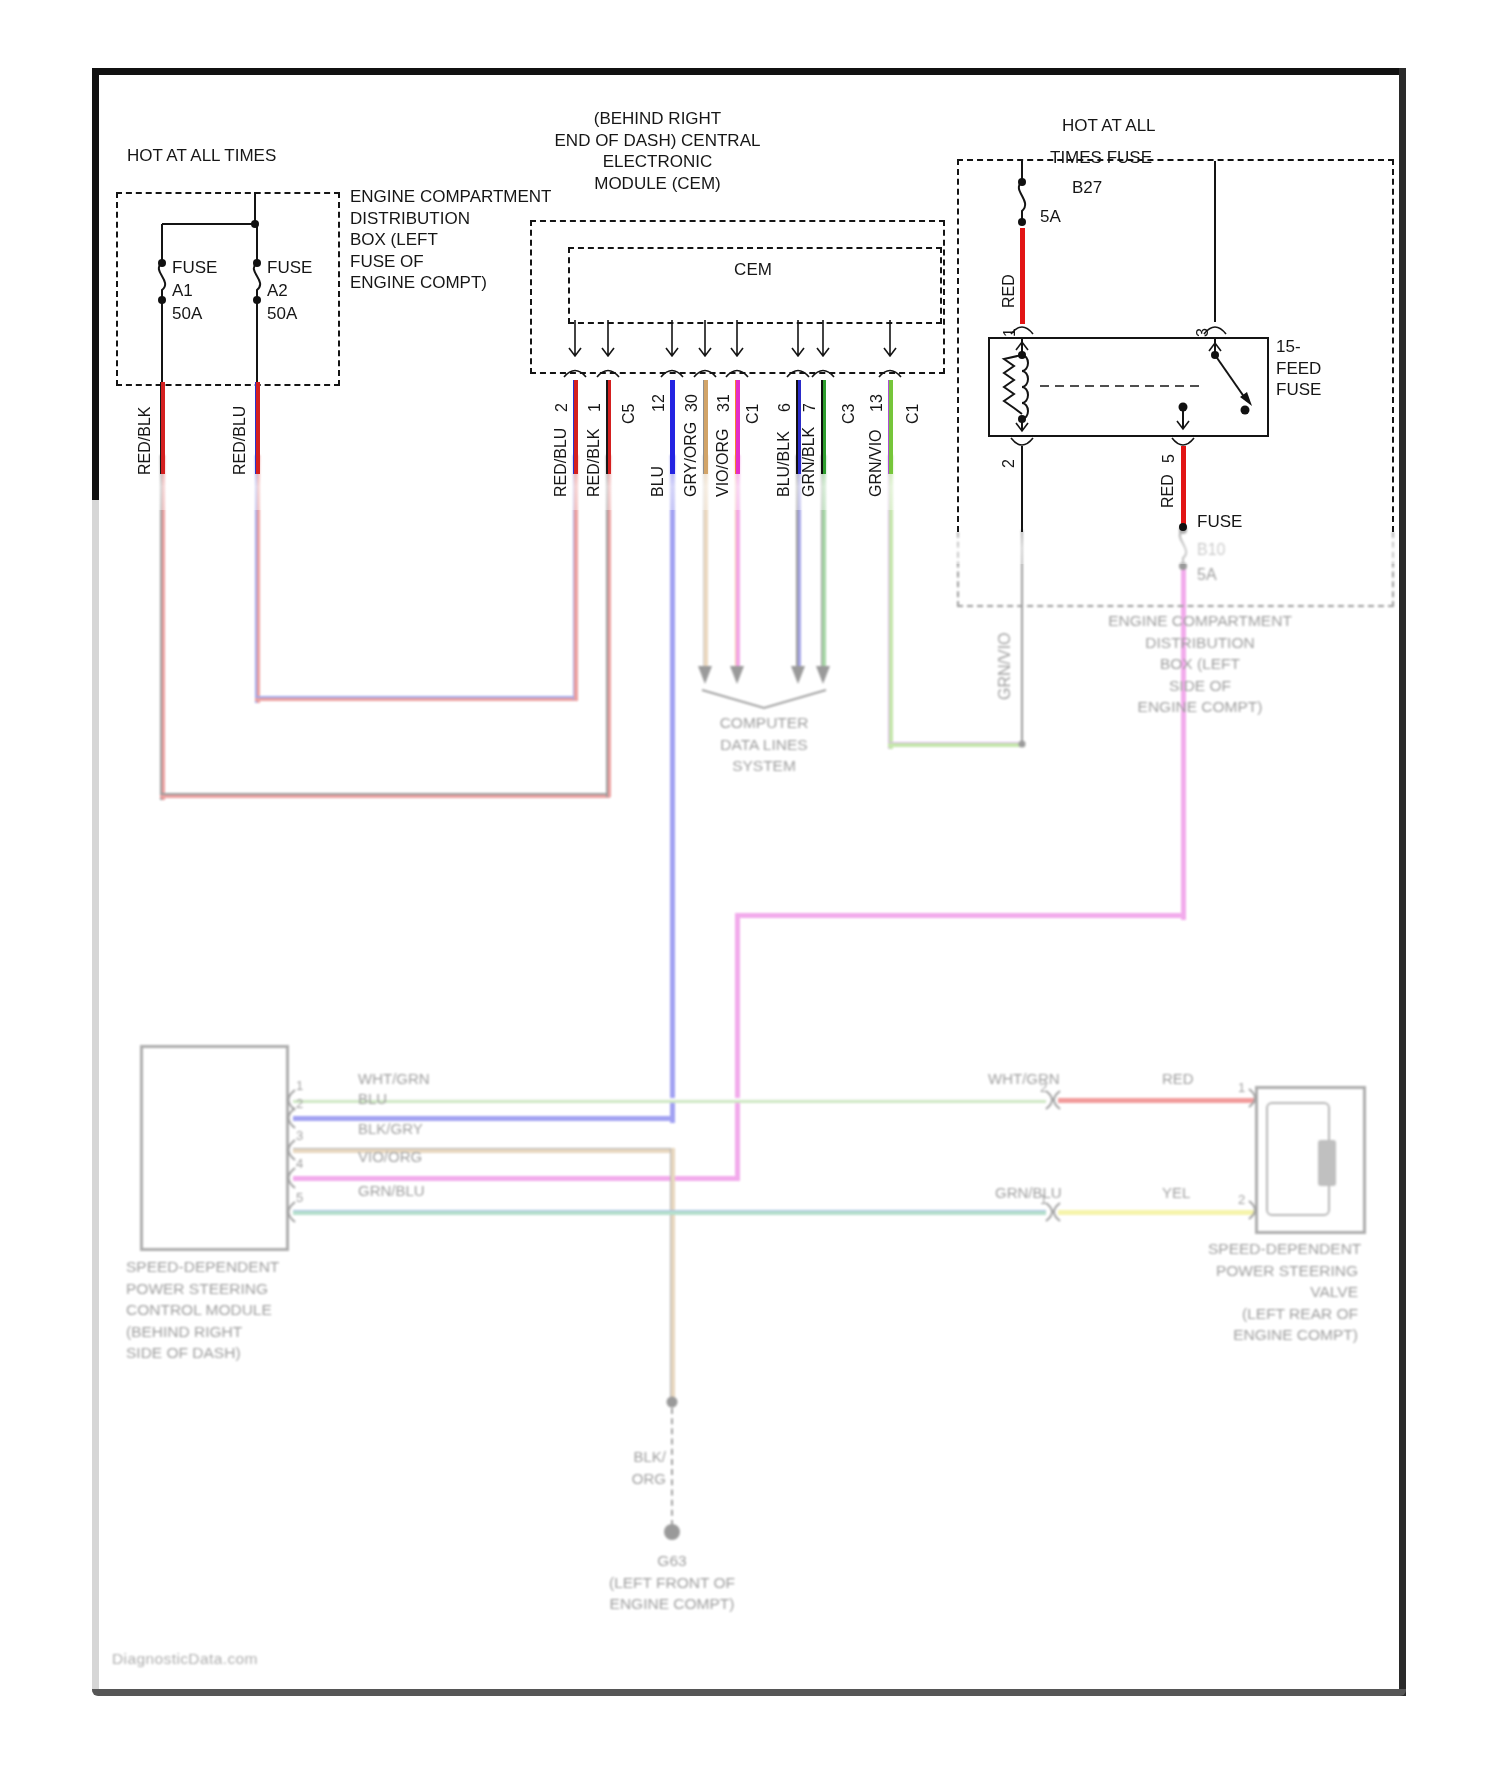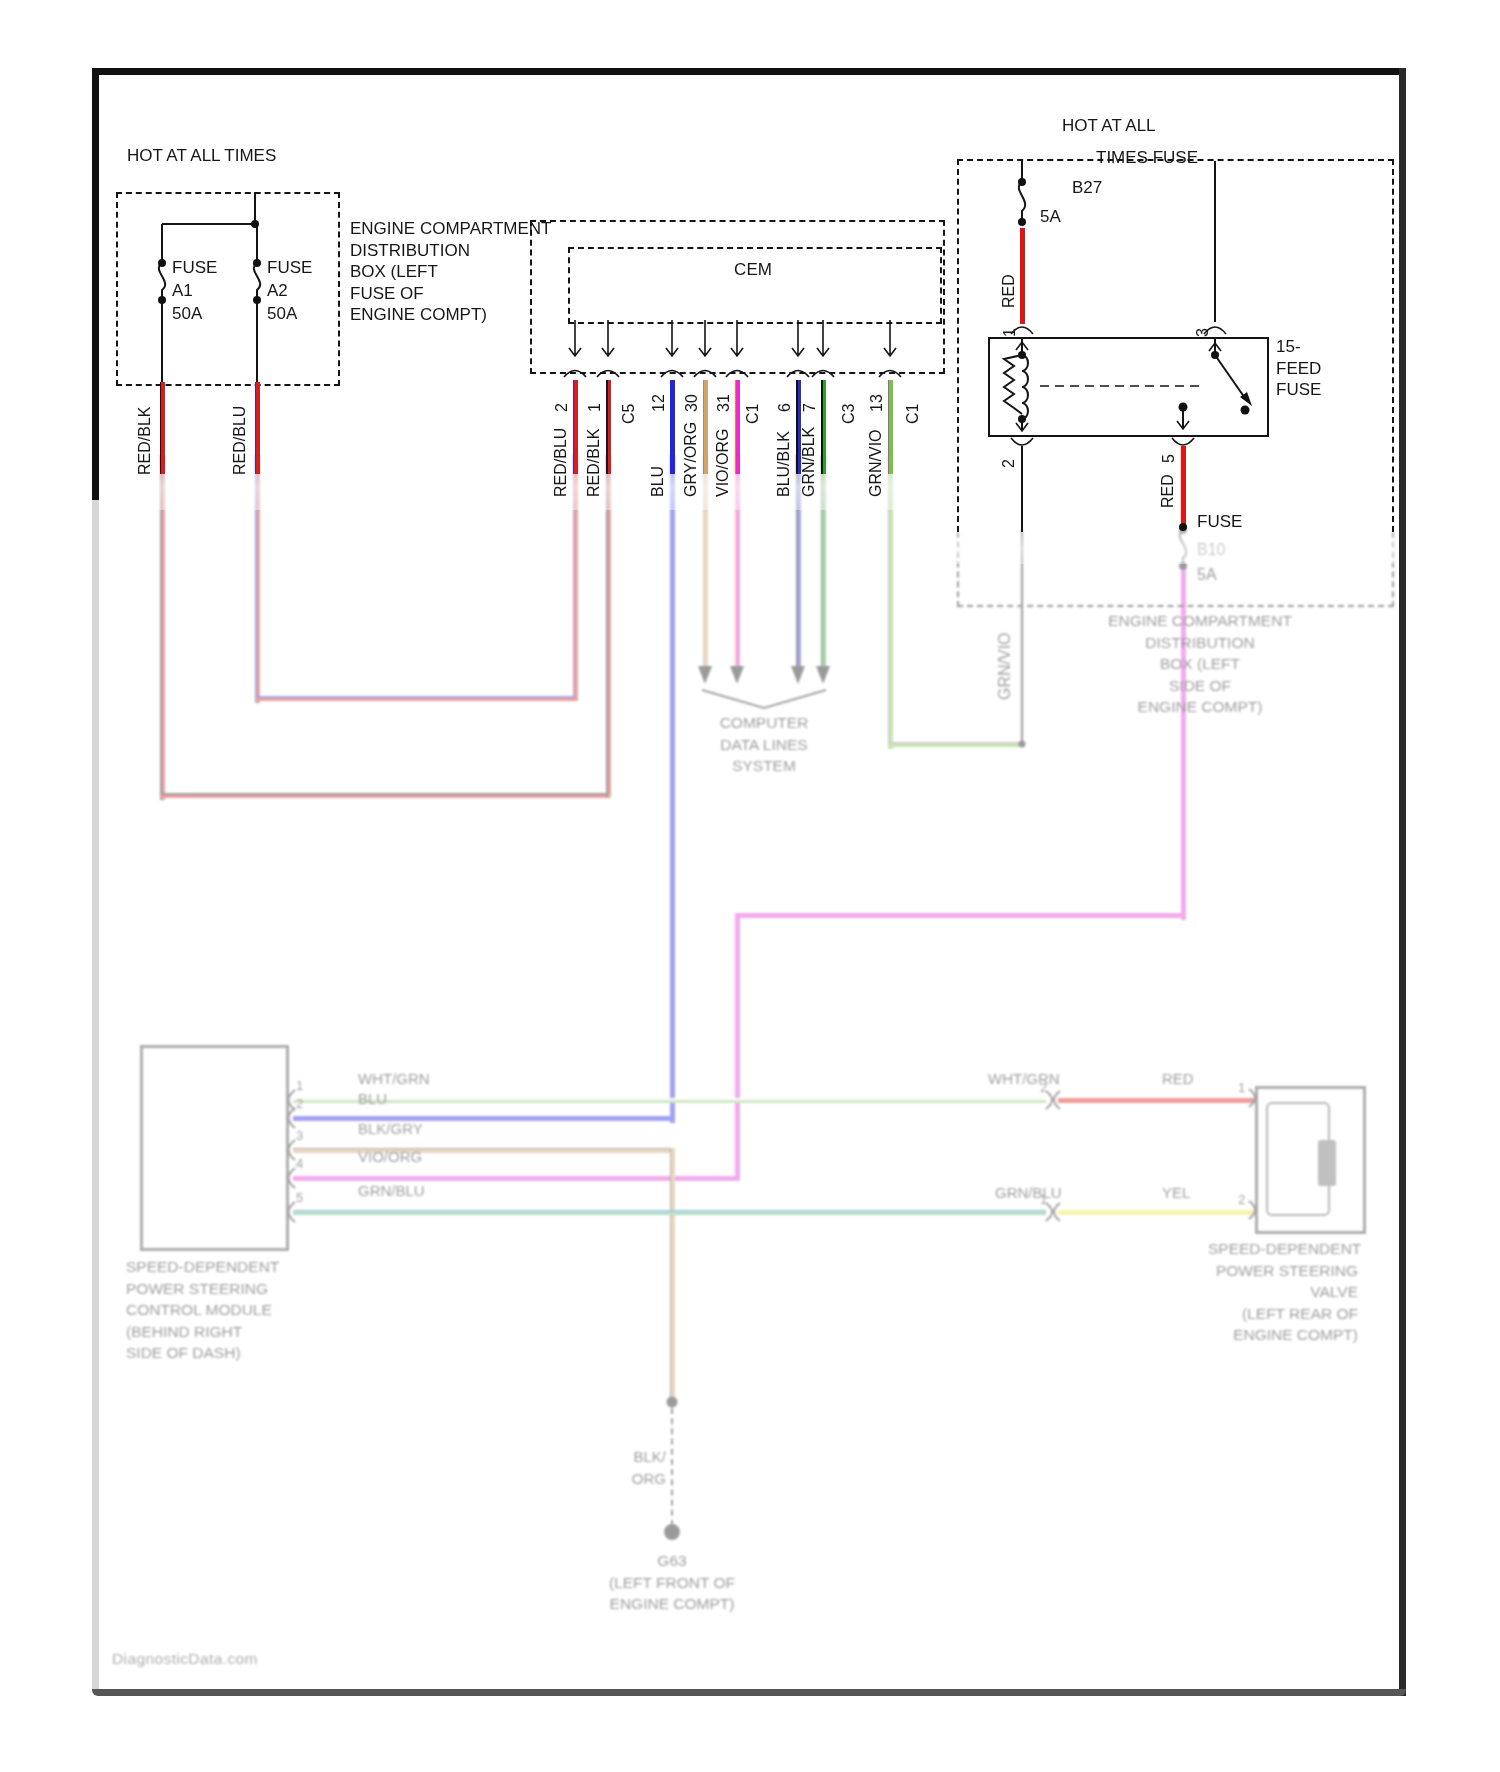--- a/index.html
+++ b/index.html
@@ -219,28 +219,34 @@
     <span class="t" style="left:172px;top:304px;">50A</span>
     <span class="t" style="left:267px;top:258px;">FUSE</span>
     <span class="t" style="left:267px;top:281px;">A2</span>
     <span class="t" style="left:267px;top:304px;">50A</span>
 
     <div class="wv redblk" style="left:160px;top:382px;height:92px;"></div>
     <div class="wv redblu" style="left:255px;top:382px;height:92px;"></div>
     <span class="vl" style="left:136px;top:475px;">RED/BLK</span>
     <span class="vl" style="left:231px;top:475px;">RED/BLU</span>
 
-    <div class="t blk" style="left:350px;top:186px;line-height:22.5px;margin-top:32px;">
+    <div class="t blk" style="left:350px;top:186px;line-height:22.5px;">
       <span>ENGINE COMPARTMENT</span>
       <span>DISTRIBUTION</span>
       <span>BOX (LEFT</span>
       <span>FUSE OF</span>
       <span>ENGINE COMPT)</span>
     </div>
 
+    <div class="t blk ctr" style="left:515px;top:108px;width:285px;line-height:22px;">
+      <span>(BEHIND RIGHT</span>
+      <span>END OF DASH) CENTRAL</span>
+      <span>ELECTRONIC</span>
+      <span>MODULE (CEM)</span>
+    </div>
 
     <div class="dbox" style="left:530px;top:220px;width:411px;height:150px;"></div>
     <div class="dbox" style="left:568px;top:247px;width:370px;height:73px;background:#fff;"></div>
     <div class="t ctr" style="left:568px;top:260px;width:370px;position:absolute;">CEM</div>
 
     <span class="vl" style="left:553px;top:412px;">2</span>
     <span class="vl" style="left:586px;top:412px;">1</span>
     <span class="vl" style="left:650px;top:412px;">12</span>
     <span class="vl" style="left:683px;top:412px;">30</span>
     <span class="vl" style="left:715px;top:412px;">31</span>
@@ -269,21 +275,21 @@
     <span class="vl t15" style="left:714px;top:497px;">VIO/ORG</span>
     <span class="vl t15" style="left:775px;top:497px;">BLU/BLK</span>
     <span class="vl t15" style="left:800px;top:497px;">GRN/BLK</span>
     <span class="vl t15" style="left:867px;top:497px;">GRN/VIO</span>
 
     <span class="t" style="left:1062px;top:116px;">HOT AT ALL</span>
     <div class="dashh" style="left:957px;top:159px;width:437px;"></div>
     <div class="dashv" style="left:957px;top:159px;height:373px;"></div>
     <div class="dashv" style="left:1392px;top:159px;height:373px;"></div>
 
-    <span class="t" style="left:1096px;top:148px;">TIMES FUSE</span>
+    <span class="t" style="left:1050px;top:148px;">TIMES FUSE</span>
     <span class="t" style="left:1072px;top:178px;">B27</span>
     <span class="t" style="left:1040px;top:207px;">5A</span>
 
     <div class="wv red" style="left:1020px;top:228px;height:96px;"></div>
     <span class="vl" style="left:1000px;top:308px;">RED</span>
     <span class="vl t15" style="left:1001px;top:337px;">1</span>
     <span class="vl t15" style="left:1194px;top:337px;">3</span>
 
     <div class="sbox" style="left:988px;top:337px;width:277px;height:96px;"></div>
     <div class="t blk" style="left:1276px;top:336px;line-height:22px;">

